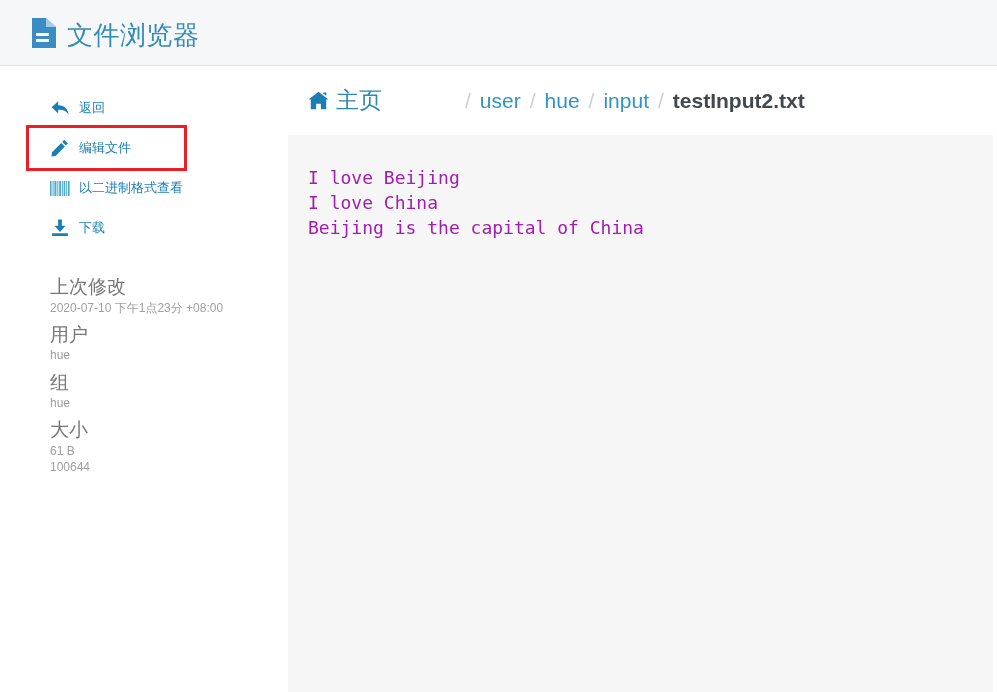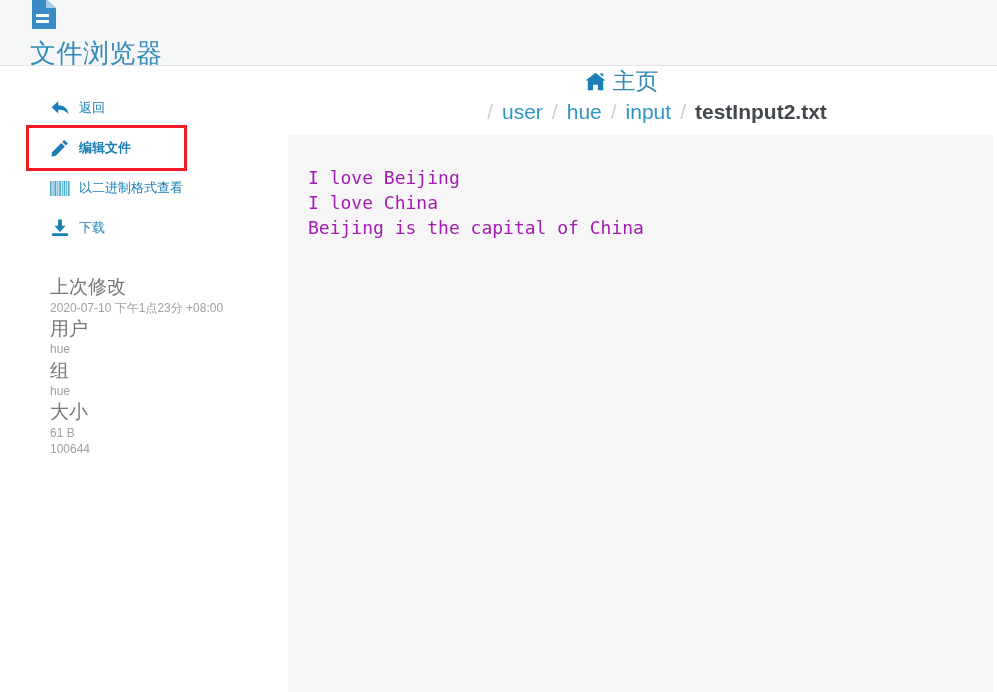--- a/index.html
+++ b/index.html
@@ -20,23 +20,22 @@
     height: 66px;
     background: #f6f7f8;
     border-bottom: 1px solid #e2e4e6;
     box-sizing: border-box;
     display: flex;
     align-items: center;
     padding-left: 30px;
   }
   .app-title {
     display: flex;
-    align-items: flex-start;
+    align-items: flex-end;
     gap: 11px;
-    flex-direction: column;
   }
   .doc-icon svg { display: block; }
   .app-title-text {
     font-size: 26px;
     color: #338bb8;
     letter-spacing: .5px;
     line-height: 1;
   }
 
   
@@ -79,32 +78,31 @@
     flex: 0 0 20px;
   }
   .side-action .ico svg { display: block; }
   .side-action.highlighted {
     outline: 3px solid #ee1c25;
     outline-offset: 0;
     margin: 0 0 0 29px;
     padding-left: 21px;
     width: 155px;
     box-sizing: border-box;
-    font-weight: bold;
   }
 
   .meta-list {
     margin: 26px 0 0 0;
     padding: 0 24px 0 50px;
   }
   .meta-label {
     font-size: 19px;
     color: #777777;
     line-height: 1.35;
-    margin-top: 0;
+    margin-top: 6px;
   }
   .meta-value {
     font-size: 12px;
     color: #a0a0a0;
     line-height: 1.35;
     word-wrap: break-word;
   }
   .meta-block:first-child .meta-label { margin-top: 8px; }
 
   
@@ -113,22 +111,21 @@
     display: flex;
     flex-direction: column;
     min-width: 0;
   }
   .breadcrumb-bar {
     height: 69px;
     display: flex;
     align-items: center;
     padding-left: 20px;
     box-sizing: border-box;
-    gap: 3px;
-    flex-direction: column;
+    gap: 12px;
   }
   .home-link {
     display: inline-flex;
     align-items: center;
     gap: 7px;
     color: #2d89b0;
     font-size: 23px;
     cursor: pointer;
     margin-right: 62px;
   }

